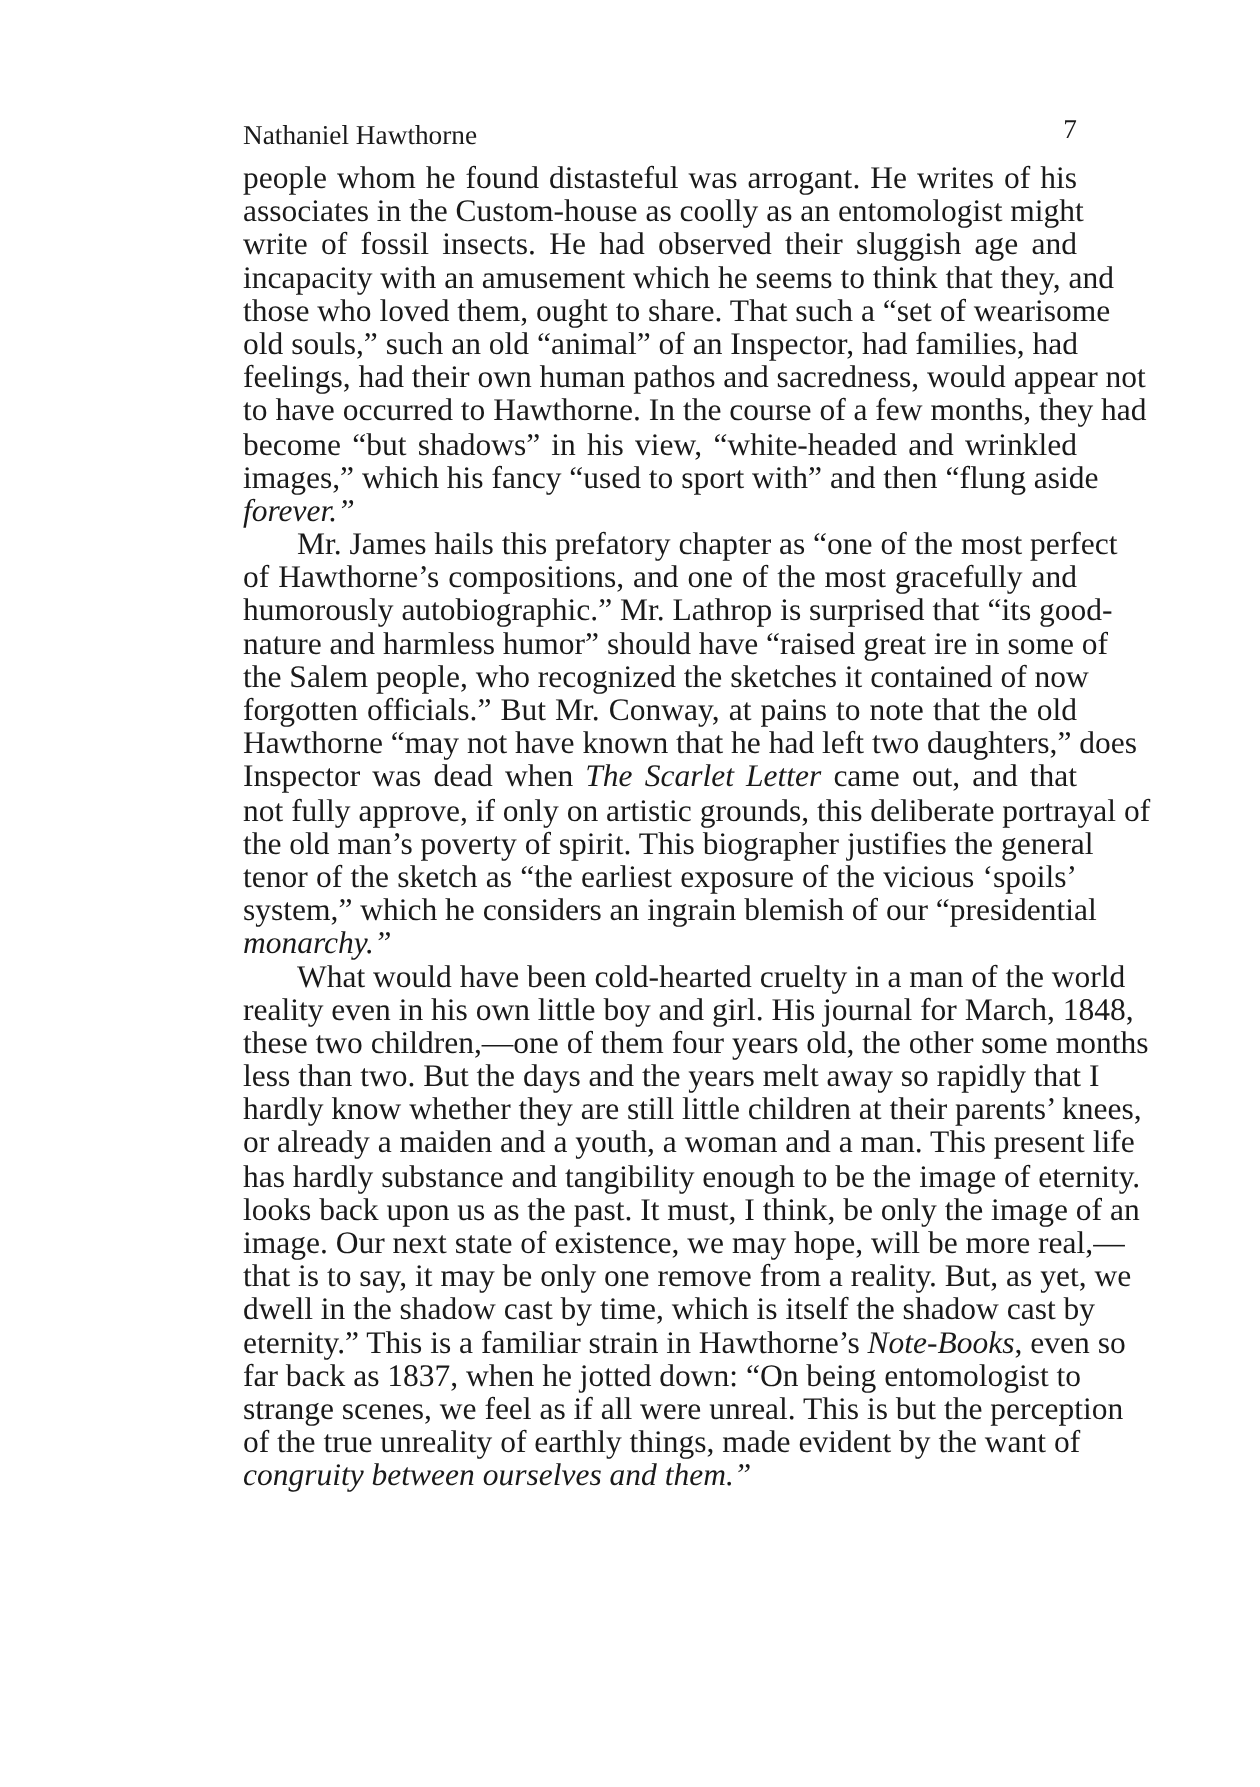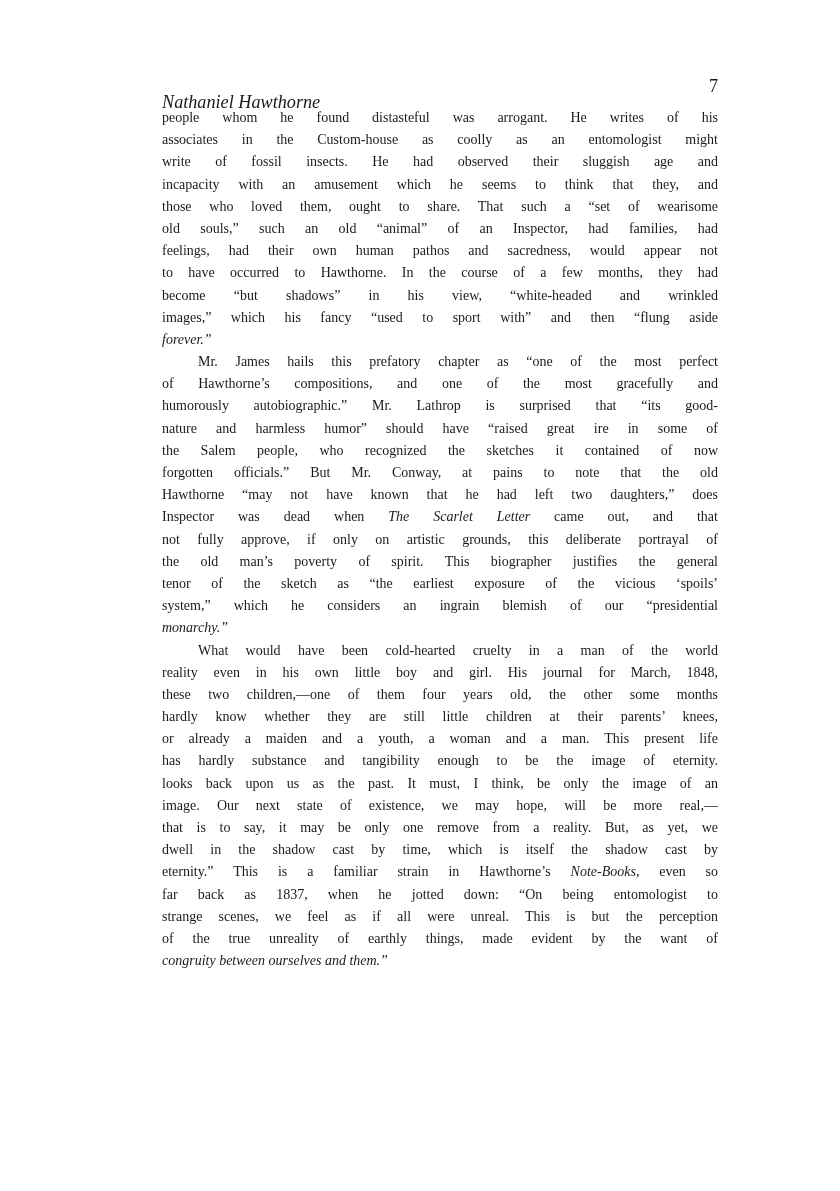--- a/index.html
+++ b/index.html
@@ -1,23 +1,23 @@
 <!DOCTYPE html>
 <html><head>
 <meta charset="utf-8">
 <style>
   html, body { margin: 0; padding: 0; background: #ffffff; }
   body { width: 840px; height: 1191px; position: relative; overflow: hidden;
          font-family: "Liberation Serif", serif; color: #1a1a1a; }
   .header { position: absolute; left: 162px; top: 74px; width: 556px; height: 24px;
             font-size: 18.2px; line-height: 24px; }
-  .running-title { position: absolute; left: 0; top: 16px; font-style: italic; }
+  .running-title { position: absolute; left: 0; top: 4px; }
   .page-number { position: absolute; right: 0; top: 0; }
   .body-text { position: absolute; left: 162px; top: 107px; width: 556px;
-               font-size: 14px; line-height: 22.2px; }
+               font-size: 21px; line-height: 22.2px; }
   .line { display: block; height: 22.2px; white-space: nowrap;
           text-align: justify; text-align-last: justify; }
   .line.last { text-align-last: left; font-style: italic; }
   .line.indent { padding-left: 36px; }
   .line .it { font-style: italic; }
 </style>
 </head>
 <body>
 
 <div class="header">
@@ -51,20 +51,21 @@
       <span class="line"><span>not fully approve, if only on artistic grounds, this deliberate portrayal of</span></span>
       <span class="line"><span>the old man’s poverty of spirit. This biographer justifies the general</span></span>
       <span class="line"><span>tenor of the sketch as “the earliest exposure of the vicious ‘spoils’</span></span>
       <span class="line"><span>system,” which he considers an ingrain blemish of our “presidential</span></span>
       <span class="line last"><span>monarchy.”</span></span>
     </div>
     <div>
       <span class="line indent"><span>What would have been cold-hearted cruelty in a man of the world</span></span>
       <span class="line"><span>reality even in his own little boy and girl. His journal for March, 1848,</span></span>
       <span class="line"><span>these two children,—one of them four years old, the other some months</span></span>
+      <span class="line"><span>less than two. But the days and the years melt away so rapidly that I</span></span>
       <span class="line"><span>hardly know whether they are still little children at their parents’ knees,</span></span>
       <span class="line"><span>or already a maiden and a youth, a woman and a man. This present life</span></span>
       <span class="line"><span>has hardly substance and tangibility enough to be the image of eternity.</span></span>
       <span class="line"><span>looks back upon us as the past. It must, I think, be only the image of an</span></span>
       <span class="line"><span>image. Our next state of existence, we may hope, will be more real,—</span></span>
       <span class="line"><span>that is to say, it may be only one remove from a reality. But, as yet, we</span></span>
       <span class="line"><span>dwell in the shadow cast by time, which is itself the shadow cast by</span></span>
       <span class="line"><span>eternity.” This is a familiar strain in Hawthorne’s </span><span class="it">Note-Books</span><span>, even so</span></span>
       <span class="line"><span>far back as 1837, when he jotted down: “On being entomologist to</span></span>
       <span class="line"><span>strange scenes, we feel as if all were unreal. This is but the perception</span></span>

